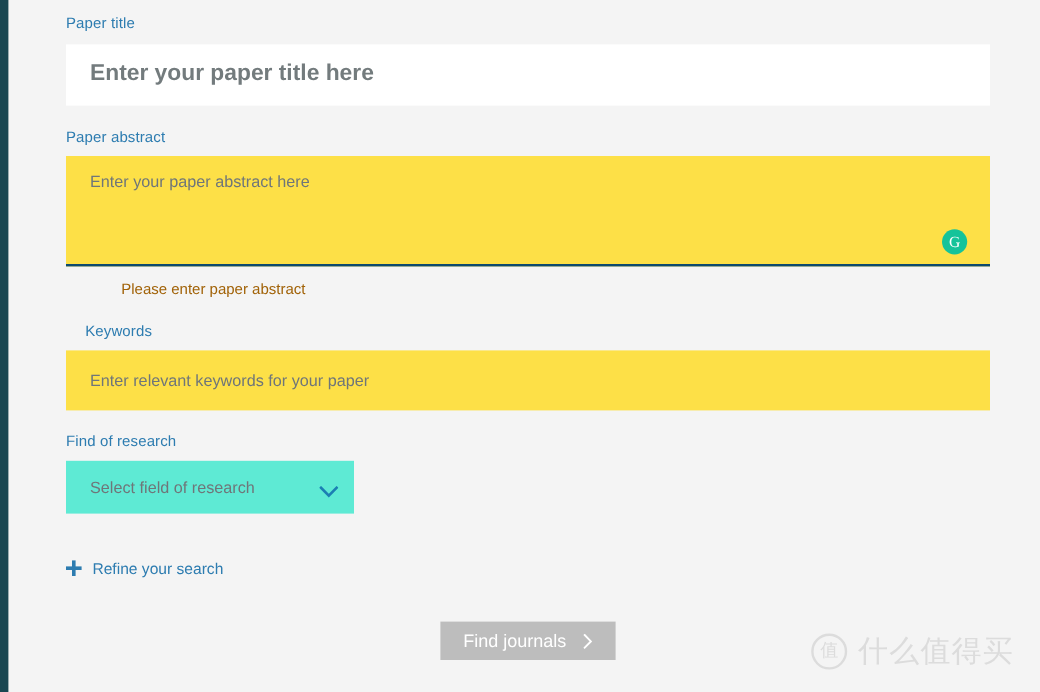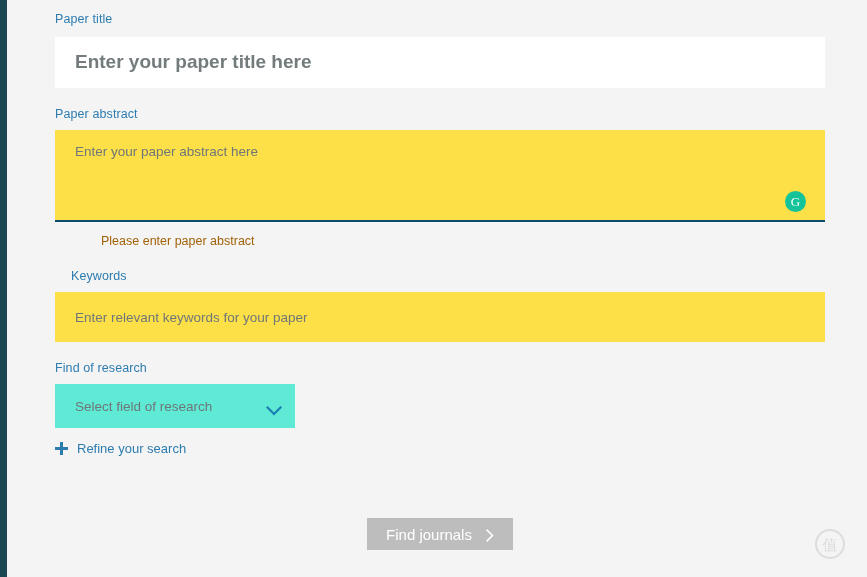--- a/index.html
+++ b/index.html
@@ -178,21 +178,21 @@
     padding: 0 16px 0 20px;
     box-sizing: border-box;
     justify-content: space-between;
     cursor: pointer;
   }
 
   
   .refine-row {
     position: absolute;
     left: 0;
-    top: 441px;
+    top: 466px;
     display: flex;
     align-items: center;
     gap: 9px;
     cursor: pointer;
   }
   .plus-icon {
     display: inline-block;
     width: 13px;
     height: 13px;
     position: relative;
@@ -318,15 +318,16 @@
     <span>Find journals</span>
     <span class="chev-right">
       <svg width="8" height="13" viewBox="0 0 8 13" fill="none" xmlns="http://www.w3.org/2000/svg">
         <path d="M1.2 1.2 L6.4 6.5 L1.2 11.8" stroke="#ffffff" stroke-width="1.6" fill="none" stroke-linecap="square"></path>
       </svg>
     </span>
   </button>
 
   <div class="watermark">
     <span class="wm-circle">值</span>
+    <span class="wm-text">什么值得买</span>
   </div>
 
 </div>
 
 </body></html>

